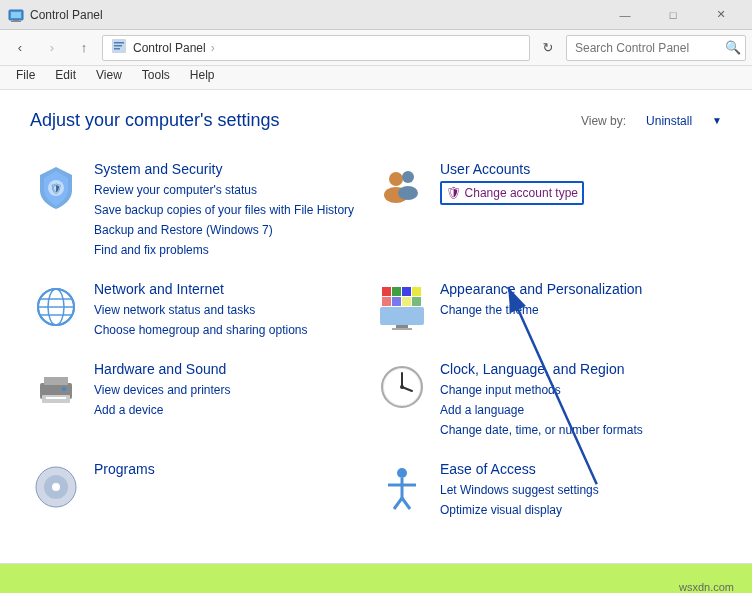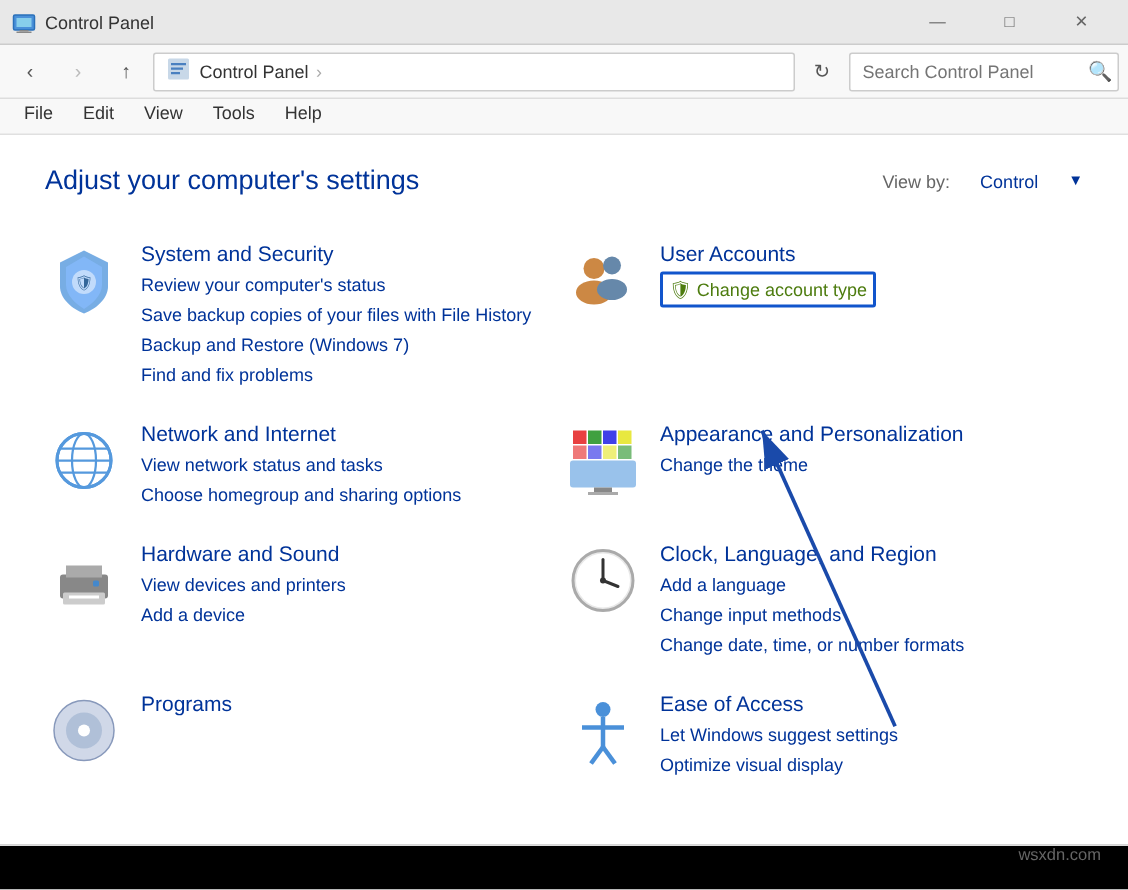--- a/index.html
+++ b/index.html
@@ -203,31 +203,31 @@
     .category-link {
       display: block;
       font-size: 12px;
       color: #003399;
       cursor: pointer;
       margin-bottom: 2px;
       line-height: 1.5;
     }
     .category-link.highlighted {
       background: transparent;
-      color: #4d7c0f;
+      color: #701a75;
       position: relative;
     }
 
     
     .status-bar {
       height: 30px;
-      background: #000000;
+      background: #bef264;
       border-top: 1px solid #ddd;
       display: flex;
-      align-items: flex-start;
+      align-items: flex-end;
       padding: 0 10px;
       font-size: 11px;
       color: #666;
       justify-content: flex-end;
     }
     .status-text { margin-right: 8px; }
 
     .main-wrapper {
       position: relative;
     }
@@ -302,21 +302,21 @@
   <span class="menu-item">Tools</span>
   <span class="menu-item">Help</span>
 </div>
 
 <div class="main-wrapper">
   <div class="main-content">
     <div class="content-header">
       <h1 class="content-title">Adjust your computer's settings</h1>
       <div class="view-by">
         <span class="view-by-label">View by:</span>
-        <span class="view-by-value">Control</span>
+        <span class="view-by-value">Uninstall</span>
         <span class="view-by-arrow">▼</span>
       </div>
     </div>
 
     <div class="categories">
 
       <div class="category-section">
         <div class="category-icon">
           <svg width="48" height="48" viewBox="0 0 48 48">
             <path d="M24 4 L40 12 L40 28 C40 36 32 43 24 46 C16 43 8 36 8 28 L8 12 Z" fill="#5599dd" opacity="0.8"></path>
@@ -419,22 +419,22 @@
           <svg width="48" height="48" viewBox="0 0 48 48">
             <circle cx="24" cy="24" r="20" fill="#e8e8e8" stroke="#aaa" stroke-width="2"></circle>
             <circle cx="24" cy="24" r="18" fill="white"></circle>
             <line x1="24" y1="24" x2="24" y2="10" stroke="#333" stroke-width="2" stroke-linecap="round"></line>
             <line x1="24" y1="24" x2="34" y2="28" stroke="#333" stroke-width="2" stroke-linecap="round"></line>
             <circle cx="24" cy="24" r="2" fill="#333"></circle>
           </svg>
         </div>
         <div class="category-content">
           <div class="category-title">Clock, Language, and Region</div>
+          <span class="category-link">Change input methods</span>
           <span class="category-link">Add a language</span>
-          <span class="category-link">Change input methods</span>
           <span class="category-link">Change date, time, or number formats</span>
         </div>
       </div>
 
       <div class="category-section">
         <div class="category-icon">
           <svg width="48" height="48" viewBox="0 0 48 48">
 
             <circle cx="24" cy="24" r="20" fill="#d0d8e8" stroke="#aabb cc" stroke-width="1"></circle>
             <circle cx="24" cy="24" r="12" fill="#b0c0d8"></circle>

